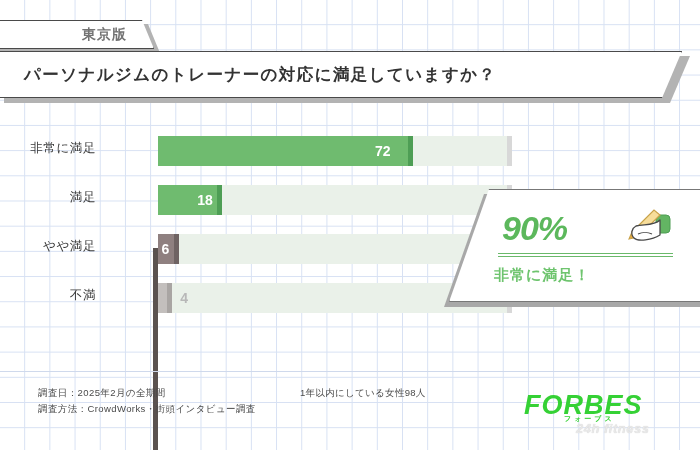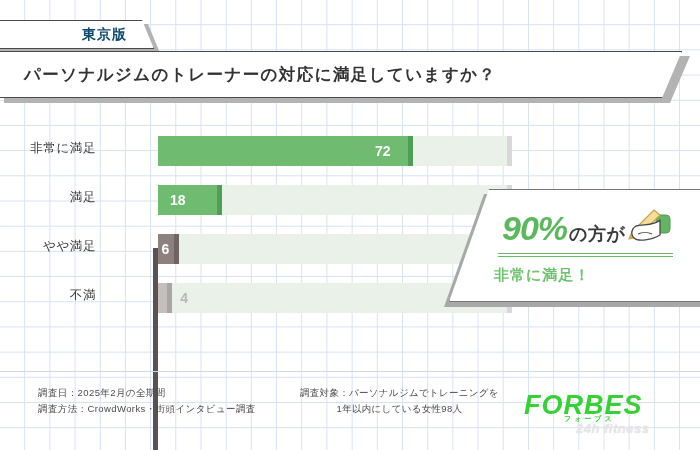--- a/index.html
+++ b/index.html
@@ -29,21 +29,21 @@
     position: absolute; left: -6px; top: 20px;
     width: 160px; height: 29px;
     background: #ffffff;
     border: 1px solid #4a4a4a;
     border-left: none;
     clip-path: polygon(0 0, 148px 0, 160px 29px, 0 29px);
     display: flex; align-items: center; justify-content: flex-end;
     padding-right: 26px;
   }
   #tab-label {
-    color: #0c4a6e; font-size: 14px; font-weight: bold;
+    color: #737373; font-size: 14px; font-weight: bold;
     letter-spacing: 1px;
   }
   
   #banner-shadow {
     position: absolute; left: 4px; top: 56px;
     width: 686px; height: 47px;
     background: #b3b3b3;
     clip-path: polygon(0 0, 686px 0, 666px 47px, 0 47px);
   }
   #banner {
@@ -181,21 +181,21 @@
           <div class="bar" style="width: 254.88px; background: rgb(111, 187, 111);"></div>
           <div class="bar-edge" style="left: 407.88px; background: rgb(78, 158, 85);"></div>
           <div class="bar-val inside" style="left: 374.88px; width: 28px; text-align: left;">72</div>
         </div>
         <div class="row" style="top: 57px;">
           <div class="cat-label">満足</div>
           <div class="track" style="width: 354px;"></div>
           <div class="track-cap" style="left: 507px;"></div>
           <div class="bar" style="width: 63.72px; background: rgb(111, 187, 111);"></div>
           <div class="bar-edge" style="left: 216.72px; background: rgb(78, 158, 85);"></div>
-          <div class="bar-val inside" style="left: 170px; width: 28px; text-align: left;">18</div>
+          <div class="bar-val inside" style="left: 191px; width: 28px; text-align: center;">18</div>
         </div>
         <div class="row" style="top: 106px; padding-left: 12px;">
           <div class="cat-label">やや満足</div>
           <div class="track" style="width: 354px;"></div>
           <div class="track-cap" style="left: 507px;"></div>
           <div class="bar" style="width: 21.24px; background: rgb(143, 128, 128);"></div>
           <div class="bar-edge" style="left: 174.24px; background: rgb(111, 99, 99);"></div>
           <div class="bar-val inside" style="left: 141.24px; width: 28px; text-align: right;">6</div>
         </div>
         <div class="row" style="top: 155px;">
@@ -207,42 +207,40 @@
           <div class="bar-val outside" style="left: 180.16px;">4</div>
         </div>
       </div>
 
   </div>
 
   <div id="callout-shadow"></div>
   <div id="callout">
     <div id="callout-line1">
       <span id="callout-pct">90%</span>
-      <span id="callout-suffix">の方が</span>
     </div>
     <div id="callout-underline"></div>
     <div id="callout-line2">非常に満足！</div>
     <div id="hand-icon">
       <svg width="56" height="40" viewBox="0 0 56 40">
         <rect x="38" y="11" width="14" height="18" rx="4" fill="#63b563" stroke="#4e9e55" stroke-width="1"></rect>
         <path d="M14 28 L36 6 L42 11 L20 33 Z" fill="#f7dd9a" stroke="#c8a24a" stroke-width="1.2"></path>
         <path d="M14 28 L20 33 L11 35 Z" fill="#e8a83c" stroke="#c8a24a" stroke-width="1.1"></path>
         <path d="M18 22 C14 24, 12 30, 16 34 C20 38, 34 36, 42 31 L42 16 C36 22, 26 20, 18 22 Z" fill="#ffffff" stroke="#4a4a4a" stroke-width="1.3" stroke-linejoin="round"></path>
         <path d="M20 30 C24 28, 30 28, 34 30" fill="none" stroke="#4a4a4a" stroke-width="1.1"></path>
       </svg>
     </div>
   </div>
 
   <div id="divider"></div>
   <div id="foot-left" class="foot-col">
     <div>調査日：2025年2月の全期間</div>
     <div>調査方法：CrowdWorks・街頭インタビュー調査</div>
   </div>
   <div id="foot-mid" class="foot-col">
-    <div>調査対象：パーソナルジムでトレーニングを</div>
     <div class="ln2">1年以内にしている女性98人</div>
   </div>
 
   <div id="logo">
     <div id="logo-main">FORBES</div>
     <div id="logo-kana">フォーブス</div>
     <div id="logo-sub">24h fitness</div>
   </div>
 
 </div>

